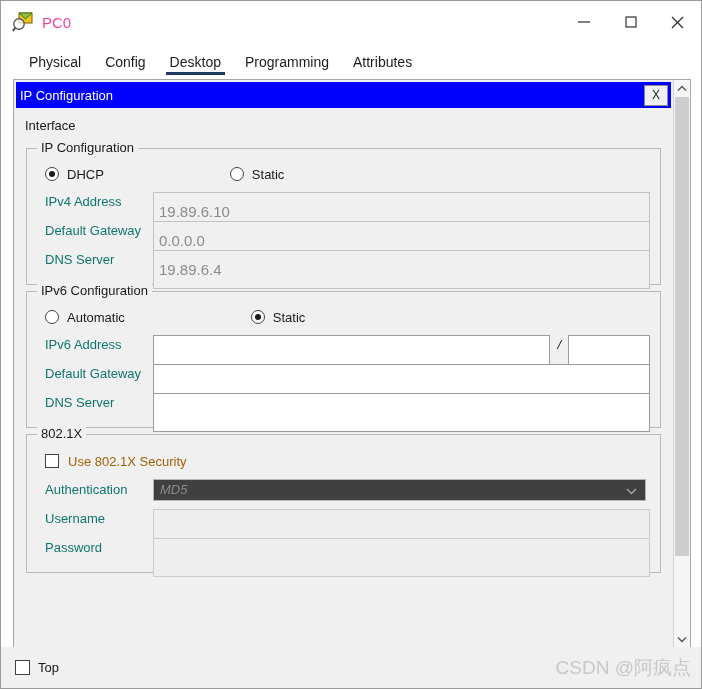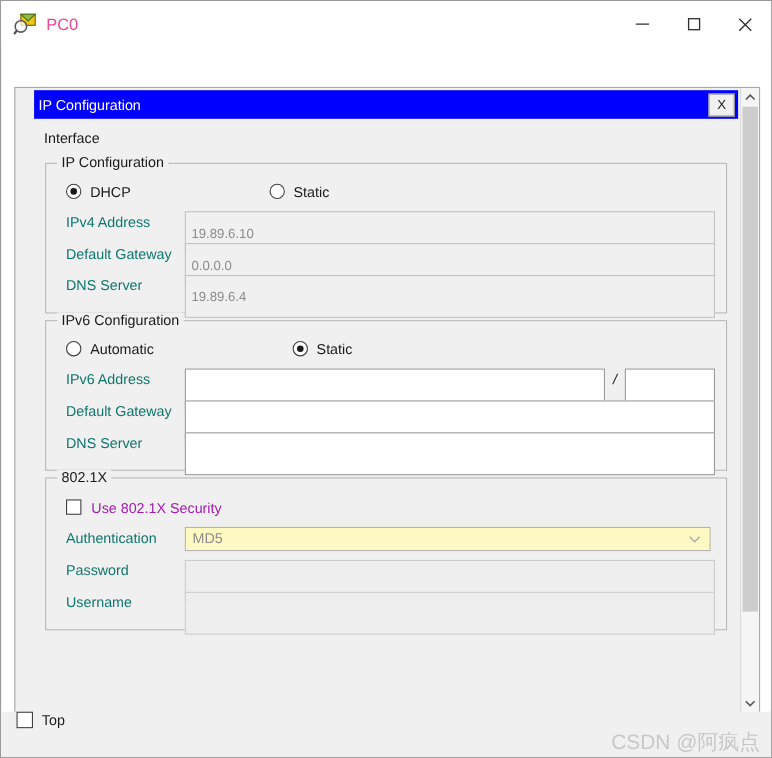--- a/index.html
+++ b/index.html
@@ -95,21 +95,20 @@
     height: 570px;
     border: 1px solid #a8a8a8;
     background: #f0f0f0;
     box-sizing: border-box;
     display: flex;
   }
   .panelbody {
     flex: 1 1 auto;
     position: relative;
     overflow: hidden;
-    padding-left: 15px;
   }
 
   
   .bluebar {
     position: relative;
     height: 26px;
     background: #0000ff;
     margin: 2px 2px 0 2px;
     display: flex;
     align-items: center;
@@ -167,21 +166,21 @@
     font-size: 13px;
     color: #1a1a1a;
     padding-left: 6px;
   }
   .combobox .chev {
     position: absolute;
     right: 8px;
     top: 50%;
     transform: translateY(-50%);
   }
-  .combobox.disabled { background: #fef9c3; border-color: #b5b5b5; }
+  .combobox.disabled { background: #404040; border-color: #b5b5b5; font-style: italic; }
   .combobox.disabled .cbval { color: #8c8c8c; }
 
   
   .group {
     position: relative;
     border: 1px solid #b9b9b9;
     margin: 6px 4px 0 4px;
     padding: 12px 10px 10px 10px;
     box-sizing: border-box;
   }
@@ -243,21 +242,21 @@
     width: 108px;
     flex: 0 0 auto;
   }
   .textbox {
     flex: 1 1 auto;
     height: 39px;
     border: 1px solid #9b9b9b;
     background: #ffffff;
     display: flex;
     align-items: center;
-    font-size: 12px;
+    font-size: 15px;
     color: #1a1a1a;
     box-sizing: border-box;
     padding-left: 5px;
     white-space: nowrap;
     overflow: hidden;
     margin-top: 20px;
   }
   .textbox.readonly {
     background: #f0f0f0;
     border-color: #c2c2c2;
@@ -290,21 +289,21 @@
   .checkbox {
     width: 14px;
     height: 14px;
     border: 1px solid #404040;
     background: #ffffff;
     box-sizing: border-box;
     flex: 0 0 auto;
   }
   .check-label {
     font-size: 13px;
-    color: #a21caf;
+    color: #a16207;
     margin-left: 9px;
   }
 
   
   .vscroll {
     width: 17px;
     flex: 0 0 auto;
     background: #f5f5f5;
     border-left: 1px solid #d2d2d2;
     display: flex;
@@ -335,22 +334,22 @@
 
   
   .bottombar {
     position: absolute;
     left: 0;
     bottom: 0;
     width: 100%;
     height: 41px;
     background: #f0f0f0;
     display: flex;
-    box-sizing: border-box;
-    flex-direction: column;
+    align-items: center;
+    box-sizing: border-box;
   }
   .top-check {
     display: flex;
     align-items: center;
     margin-left: 14px;
   }
   .top-check .checkbox { width: 15px; height: 15px; }
   .top-label {
     font-size: 13px;
     color: #1a1a1a;
@@ -392,20 +391,27 @@
       </div>
       <div class="winbtn">
         <svg width="15" height="15" viewBox="0 0 15 15">
             <line x1="2" y1="2" x2="13" y2="13" stroke="#303030" stroke-width="1.2"></line>
             <line x1="13" y1="2" x2="2" y2="13" stroke="#303030" stroke-width="1.2"></line>
           </svg>
       </div>
     </div>
   </div>
 
+  <div class="tabstrip">
+    <div class="tab">Physical</div>
+    <div class="tab">Config</div>
+    <div class="tab active">Desktop</div>
+    <div class="tab">Programming</div>
+    <div class="tab">Attributes</div>
+  </div>
 
   <div class="panelwrap">
     <div class="panelbody">
 
       <div class="bluebar">
         <div class="bluebar-title">IP Configuration</div>
         <div class="bluebar-x">X</div>
       </div>
 
       <div class="content">
@@ -486,25 +492,25 @@
             <div class="combobox disabled">
               <span class="cbval">MD5</span>
               <span class="chev">
                 <svg width="11" height="7" viewBox="0 0 11 7">
                     <polyline points="1,1 5.5,5.5 10,1" fill="none" stroke="#aaaaaa" stroke-width="1.3"></polyline>
                   </svg>
               </span>
             </div>
           </div>
           <div class="field-row">
+            <div class="field-label">Username</div>
+            <div class="textbox disabled"></div>
+          </div>
+          <div class="field-row">
             <div class="field-label">Password</div>
-            <div class="textbox disabled"></div>
-          </div>
-          <div class="field-row">
-            <div class="field-label">Username</div>
             <div class="textbox disabled"></div>
           </div>
         </div>
 
       </div>
     </div>
 
     <div class="vscroll">
       <div class="vs-arrow">
         <svg width="10" height="7" viewBox="0 0 10 7">

